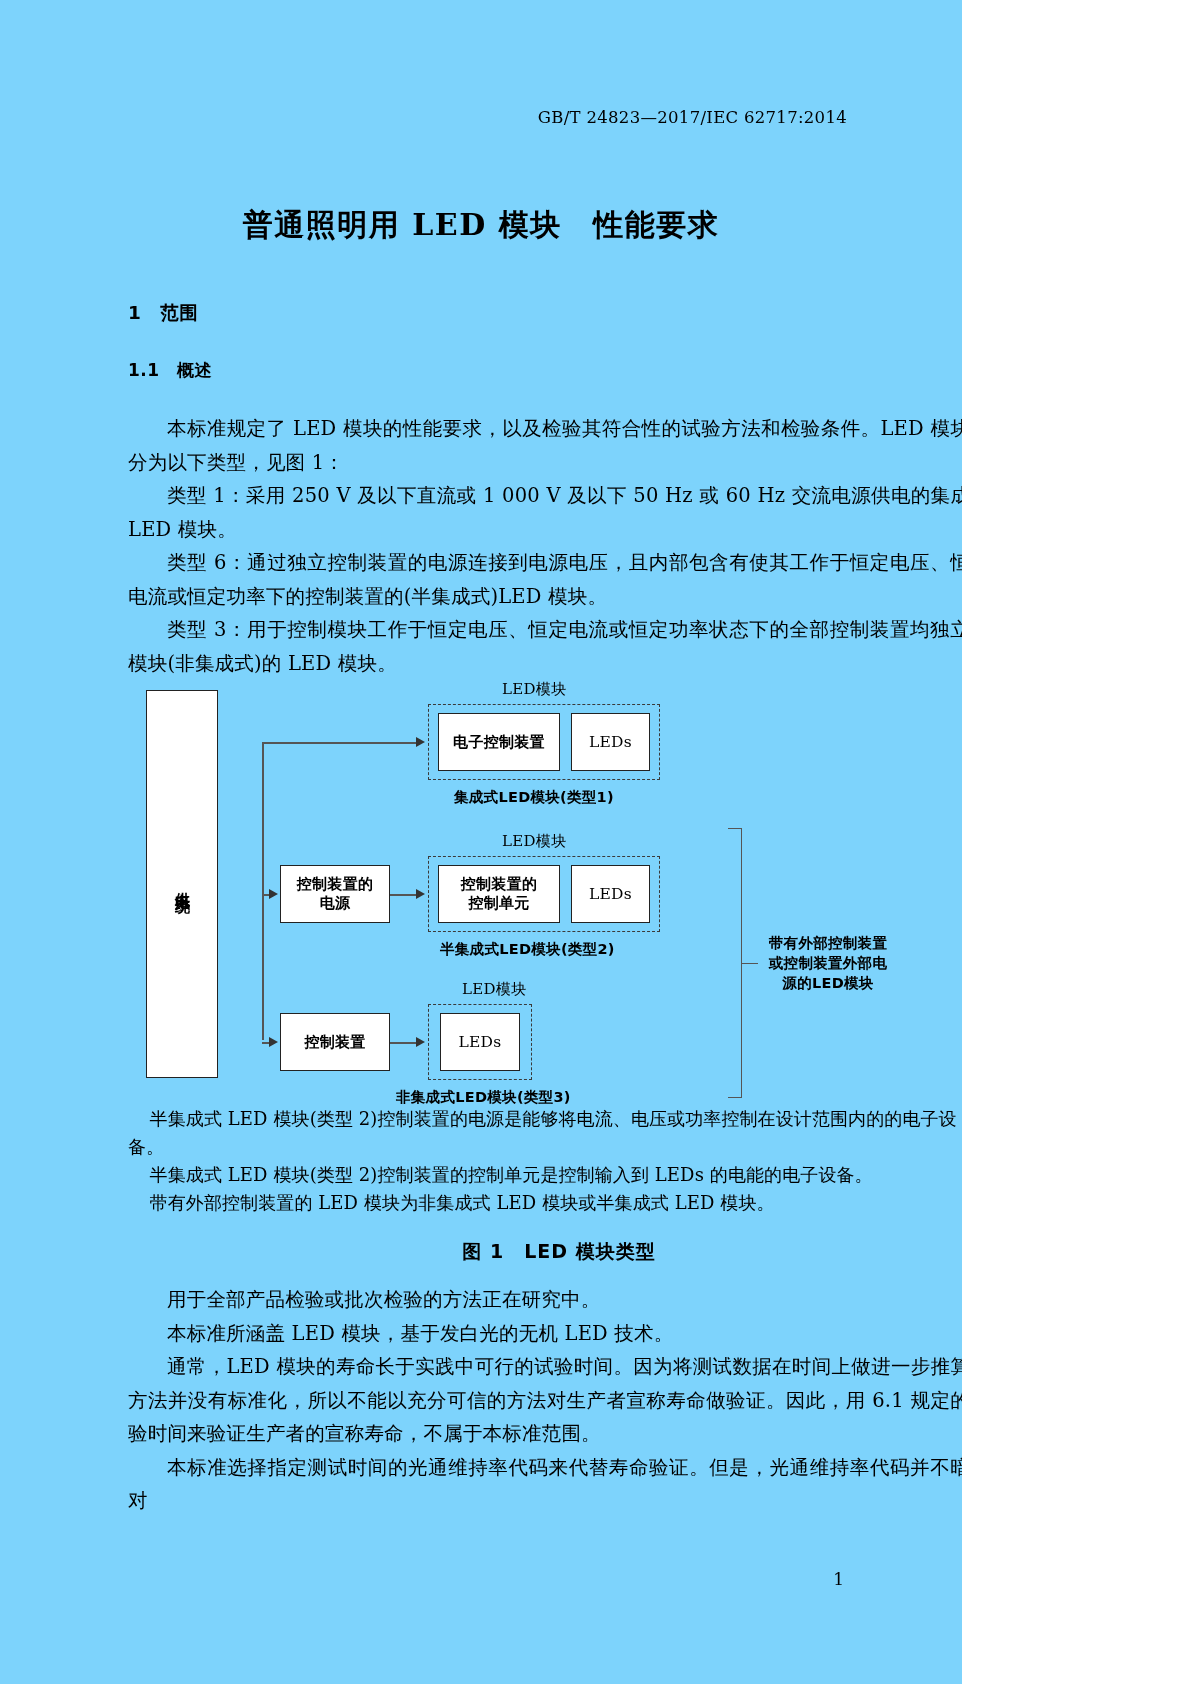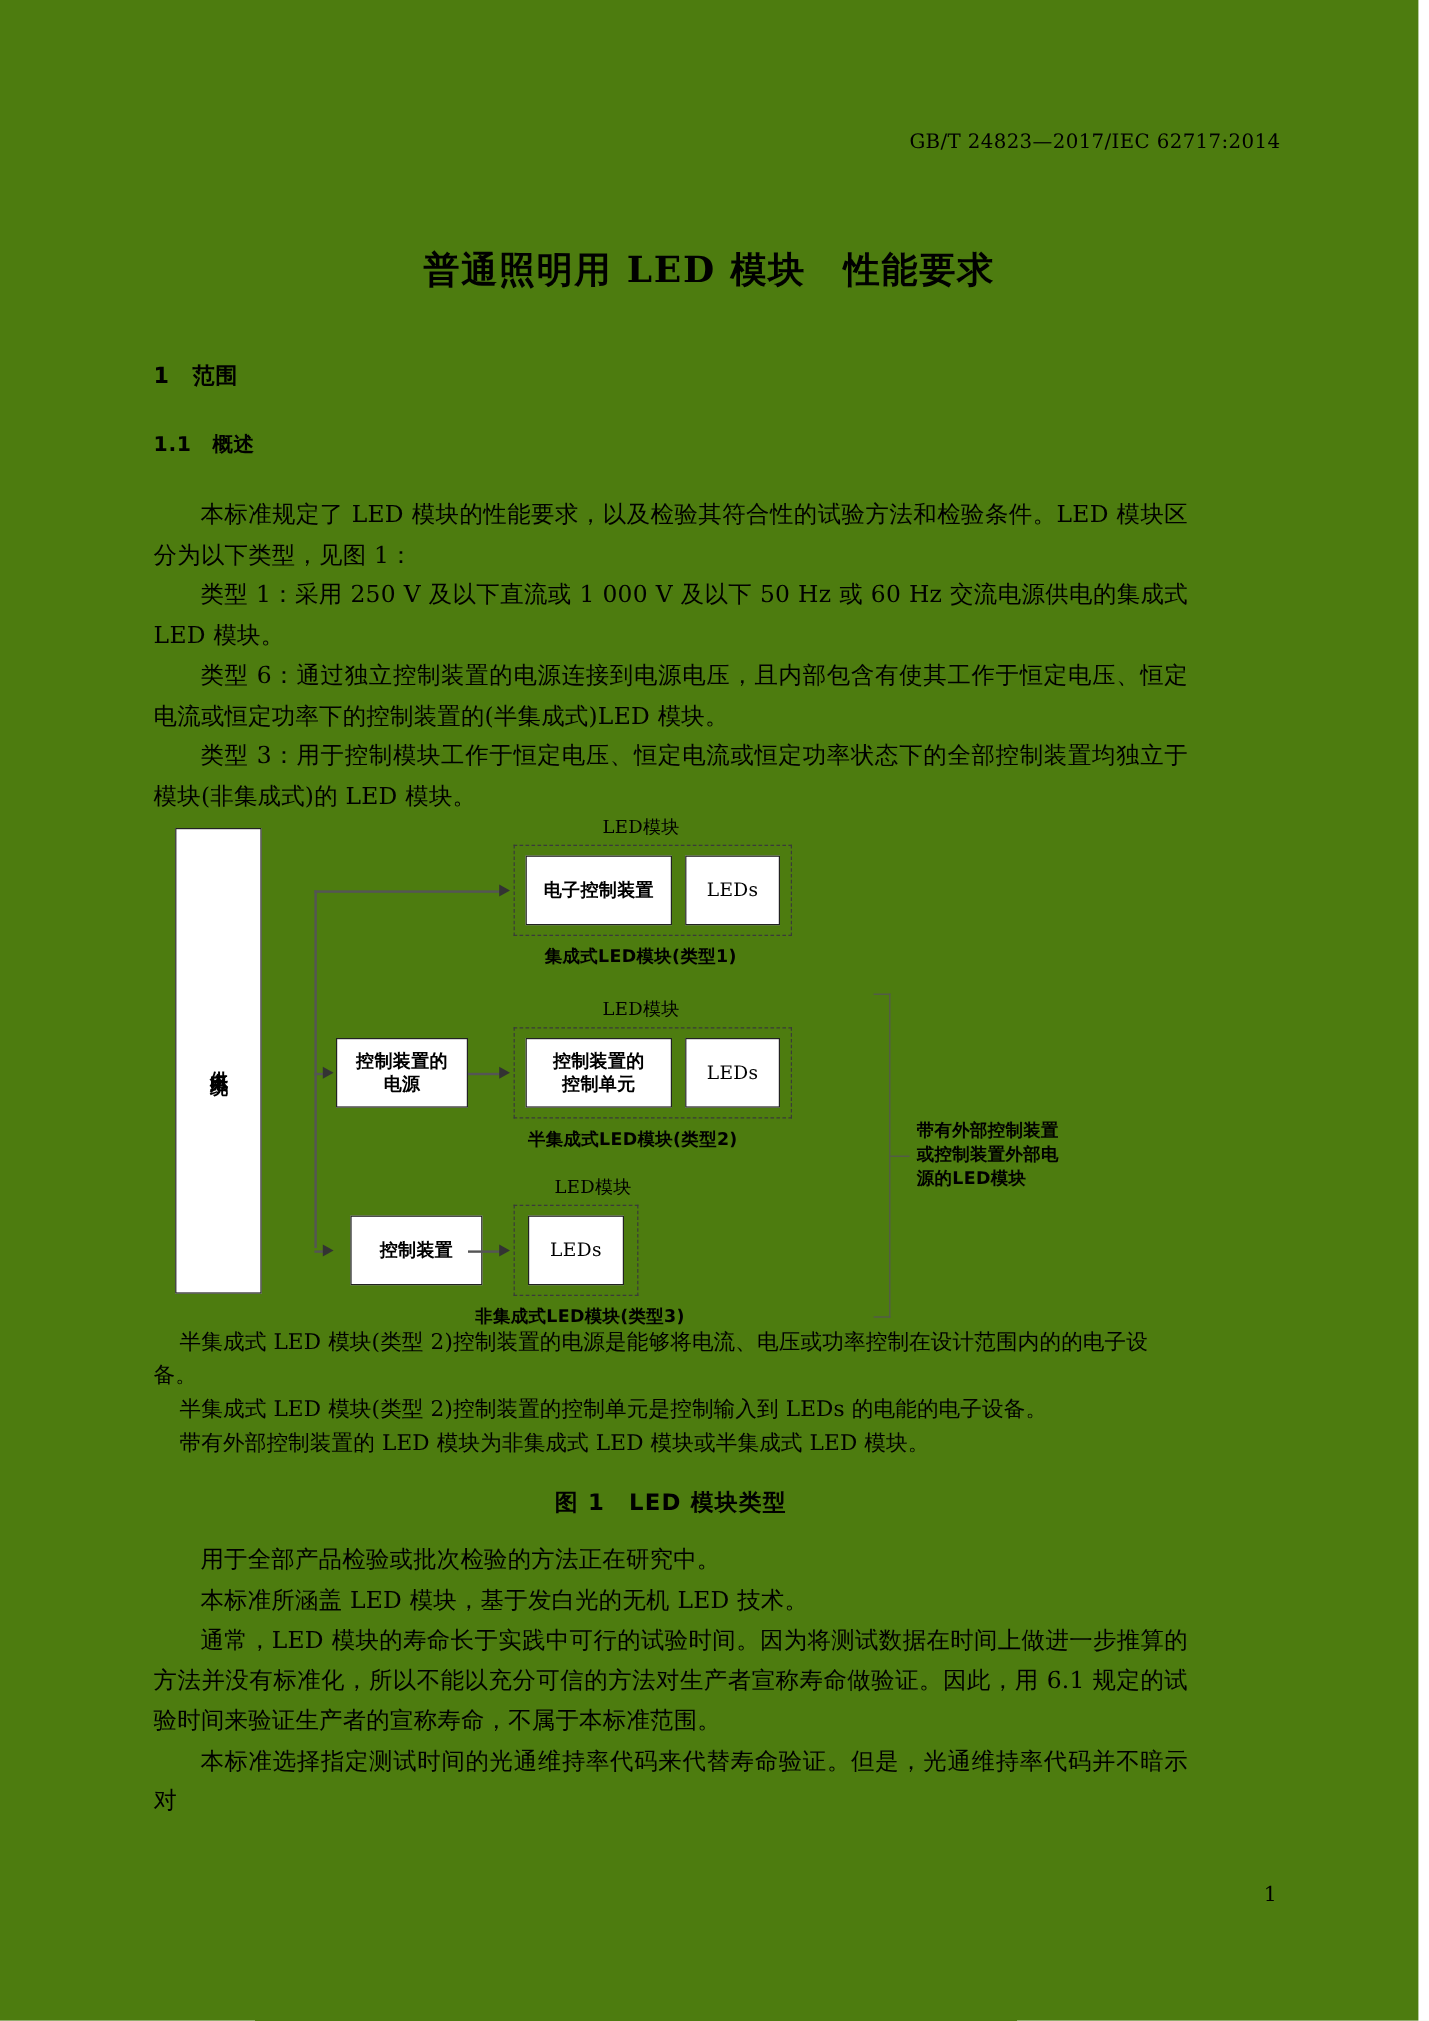--- a/index.html
+++ b/index.html
@@ -6,23 +6,23 @@
     margin: 0;
     padding: 0;
     background: #ffffff;
   }
   body {
     font-family: "DejaVu Serif", "Liberation Serif", serif;
     color: #000000;
   }
   .page {
     position: relative;
-    width: 1182px;
+    width: 962px;
     height: 1684px;
-    background: #4d7c0f;
+    background: #7dd3fc;
     overflow: hidden;
     box-sizing: border-box;
   }
 
   
   .running-header {
     position: absolute;
     top: 108px;
     left: 0;
     right: 115px;
@@ -142,20 +142,21 @@
     border: 1.6px dashed #3a3a3a;
     background: transparent;
   }
   .dg-label {
     position: absolute;
     font-family: "DejaVu Sans", "Liberation Sans", sans-serif;
     font-weight: bold;
     font-size: 14.5px;
     letter-spacing: 0.3px;
     white-space: nowrap;
+    text-align: center;
   }
   .dg-label.serif {
     font-family: "DejaVu Serif", "Liberation Serif", serif;
     font-weight: normal;
     font-size: 15px;
   }
   .dg-label.bracket-text {
     white-space: normal;
     width: 128px;
     line-height: 20px;
@@ -270,21 +271,21 @@
         <div class="dg-arrow" style="left:288px; top:209px;"></div>
 
         <div class="dg-label serif" style="left:334px; top:300px;">LED模块</div>
 
         <div class="dg-dashed" style="left:300px; top:324px; width:104px; height:76px;"></div>
 
         <div class="dg-box serif" style="left:312px; top:333px; width:80px; height:58px;">
           <span>LEDs</span>
         </div>
 
-        <div class="dg-box" style="left:152px; top:333px; width:110px; height:58px;margin-left:12px;">
+        <div class="dg-box" style="left:152px; top:333px; width:110px; height:58px;">
           <span>控制装置</span>
         </div>
 
         <div class="dg-label" style="left:268px; top:408px;">非集成式LED模块(类型3)</div>
 
         <div class="dg-line h" style="left:134px; top:362px; width:10px;"></div>
         <div class="dg-arrow" style="left:141px; top:357px;"></div>
         <div class="dg-line h" style="left:262px; top:362px; width:28px;"></div>
         <div class="dg-arrow" style="left:288px; top:357px;"></div>
 

